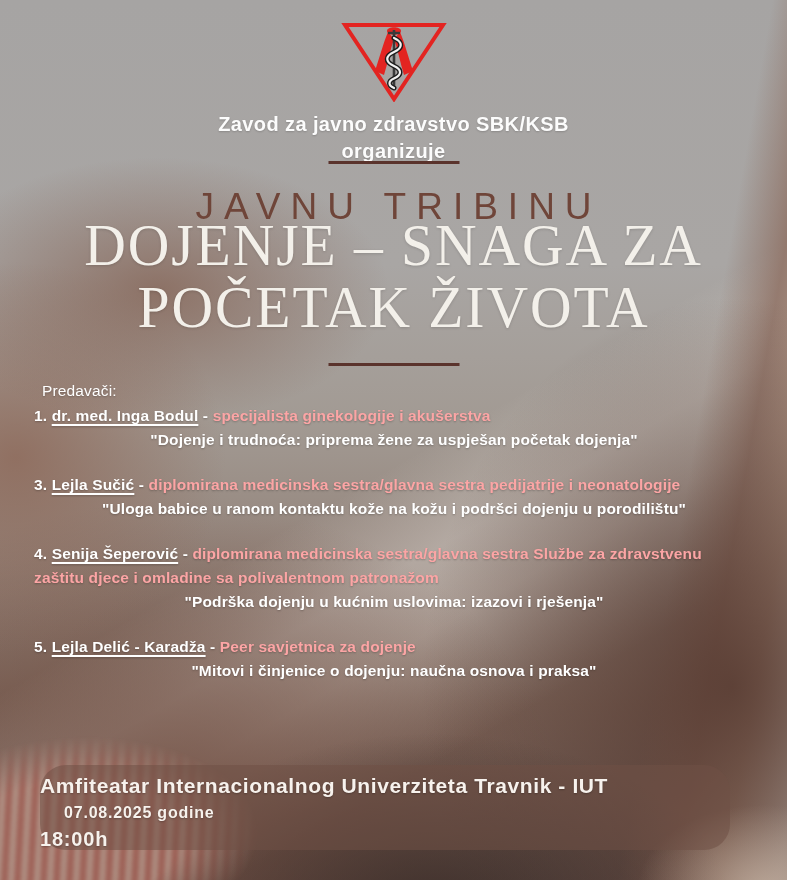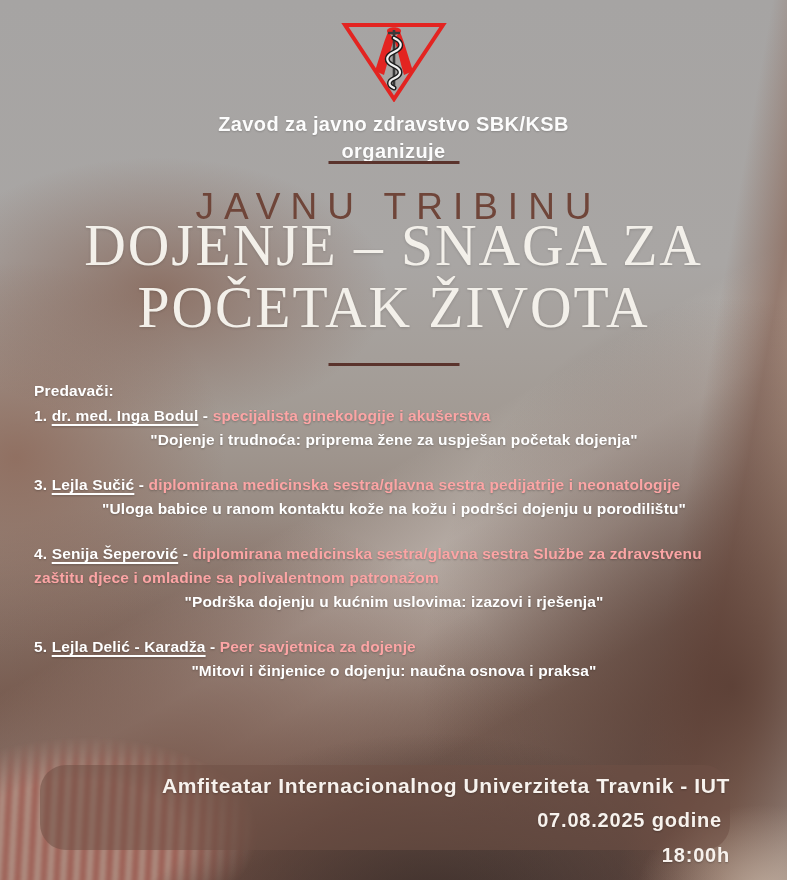--- a/index.html
+++ b/index.html
@@ -45,37 +45,37 @@
     text-indent:10px;}
   .main-title{position:absolute;top:214px;left:0;width:100%;text-align:center;
     font-family:"Liberation Serif","DejaVu Serif",serif;
     color:var(--title-white,#f3f0ea);font-size:60px;line-height:62px;font-weight:400;
     letter-spacing:2px;transform:scaleX(.96);
     text-shadow:0 1px 3px rgba(0,0,0,.15);}
   
   .speakers{position:absolute;top:380px;left:34px;width:720px;color:#fff;
     font-size:15.5px;line-height:24px;letter-spacing:.15px;
     text-shadow:0 1px 2px rgba(0,0,0,.25);}
-  .speakers-heading{line-height:22px;margin:0 0 2px 0;font-weight:700;}
+  .speakers-heading{line-height:22px;margin:0 0 2px 8px;font-weight:400;}
   .speaker{margin:0 0 21px 0;}
   .speaker-line{margin:0;}
   .speaker-line .num,.speaker-line .sep{font-weight:700;}
   .speaker-line .name{font-weight:700;text-decoration:underline;
     text-decoration-thickness:1.5px;text-underline-offset:3px;margin-top:44px;}
   .speaker-line .role{font-weight:700;color:#fca5a5;}
   .quote{margin:0;text-align:center;font-weight:700;}
   
   .event-box{position:absolute;left:40px;top:765px;width:690px;height:85px;
     box-sizing:border-box;border-radius:26px;
     background:rgba(112,81,69,0.55);
-    text-align:right;color:#f7f2ed;font-weight:700;
+    text-align:left;color:#f7f2ed;font-weight:700;
     padding-top:8px;
     text-shadow:0 1px 2px rgba(0,0,0,.25);}
   .event-venue{font-size:21px;line-height:26px;margin:0;letter-spacing:.6px;}
-  .event-date{font-size:20px;line-height:27px;margin:8px;letter-spacing:.8px;}
+  .event-date{font-size:16px;line-height:27px;margin:0;letter-spacing:.8px;padding-left:24px;}
   .event-time{font-size:20px;line-height:26px;margin:0;letter-spacing:.8px;}
 </style>
 </head>
 <body>
 
 <div class="poster">
   <div class="photo-bg"></div>
   <div class="stripes"></div>
 
   <div class="logo">

